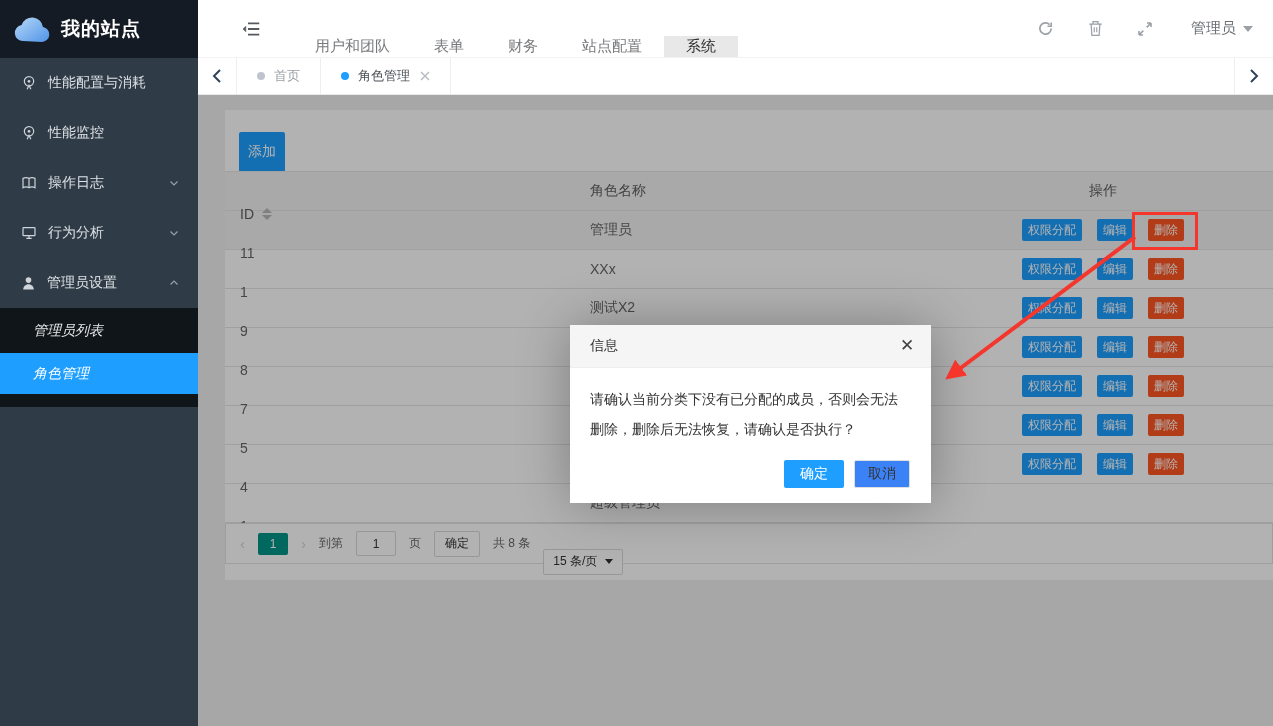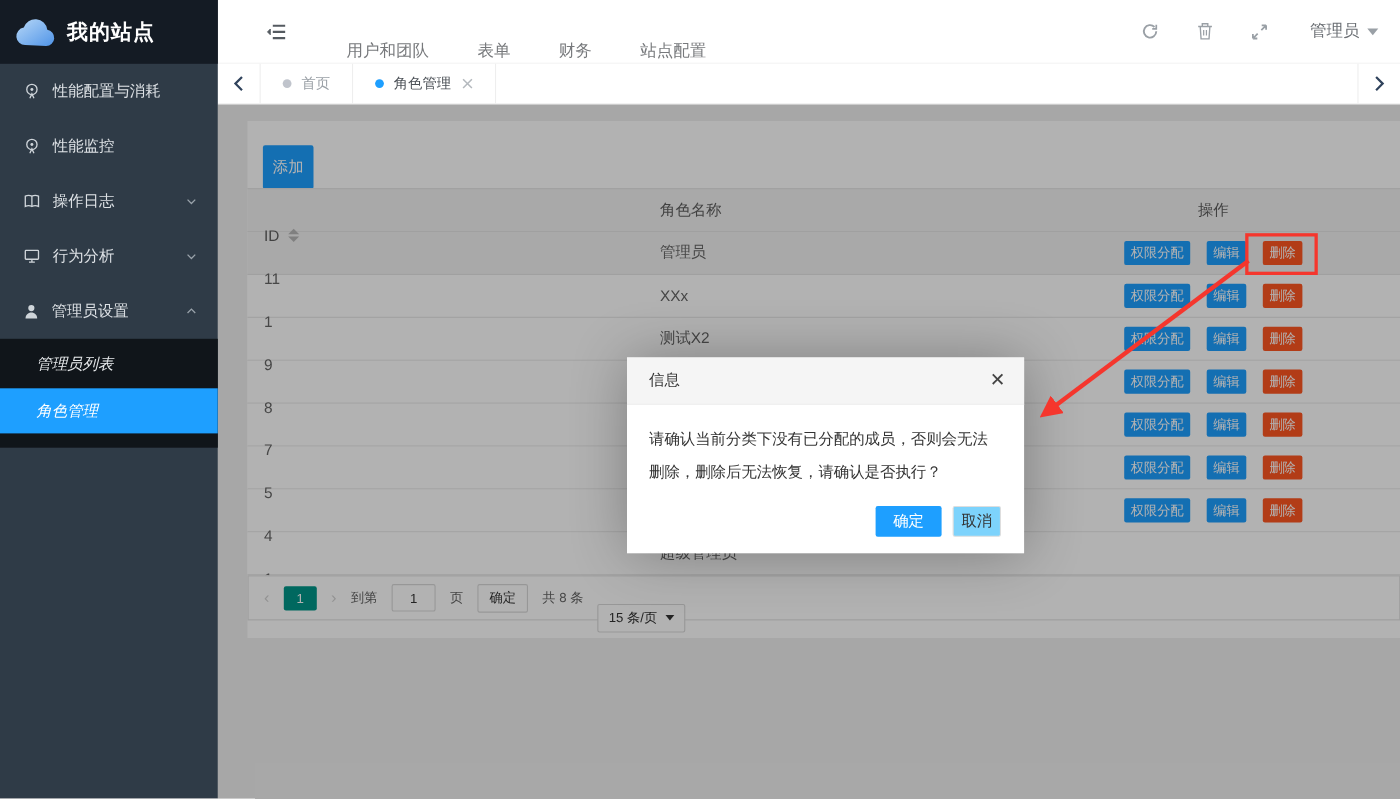--- a/index.html
+++ b/index.html
@@ -50,21 +50,21 @@
   
   .content { position:absolute; left:0; top:95px; width:1075px; height:631px; background:#f0f0f0; }
   .panel { position:absolute; left:27px; top:15px; width:1048px; height:470px; background:#fff; }
   .add-btn { position:absolute; left:14px; top:22px; width:46px; height:40px; background:#1E9FFF; color:#fff; border:none; border-radius:2px; font-size:14px; cursor:pointer; }
 
   .tbl { position:absolute; left:0; top:61px; width:1048px; }
   .t-head { height:40px; background:#f2f2f2; border-top:1px solid #e6e6e6; border-bottom:1px solid #e6e6e6; display:flex; align-items:center; color:#5e5e5e; }
   .t-row { height:39px; border-bottom:1px solid #e6e6e6; display:flex; align-items:center; color:#666; background:#fff; }
   .t-row.hover { background:#f2f2f2; }
   .col-id { width:365px; padding-left:15px; display:flex; align-items:center;margin-top:45px; }
-  .col-name { flex:1;margin-left:10px; }
+  .col-name { flex:1; }
   .col-ops { width:251px; display:flex; align-items:center; }
   .ops-head-label { margin-left:67px; }
   .sort-ico { display:inline-flex; flex-direction:column; margin-left:8px; gap:2px; cursor:pointer; }
   .sort-ico i { width:0; height:0; border-left:5px solid transparent; border-right:5px solid transparent; display:block; }
   .sort-up { border-bottom:5px solid #b8b8b8; }
   .sort-dn { border-top:5px solid #b8b8b8; }
   .btn-xs { height:22px; padding:0 6px; font-size:12px; color:#fff; border:none; border-radius:2px; margin-right:15px; cursor:pointer; line-height:22px; }
   .btn-assign,.btn-edit { background:#1E9FFF; }
   .btn-del { background:#FF5722; }
 
@@ -77,21 +77,21 @@
   .pg-select .caret-down { border-top-color:#333; border-left-width:4px; border-right-width:4px; border-top-width:5px; }
 
   
   .shade { position:absolute; left:198px; top:95px; width:1075px; height:631px; background:rgba(0,0,0,0.30); z-index:5; }
   .modal { position:absolute; left:570px; top:325px; width:361px; height:178px; background:#fff; z-index:10; box-shadow:1px 1px 50px rgba(0,0,0,.3); }
   .modal-hd { height:43px; background:#f5f5f5; border-bottom:1px solid #eee; display:flex; align-items:center; padding-left:20px; font-size:14px; color:#333; position:relative; }
   .modal-x { position:absolute; right:14px; top:11px; font-size:17px; color:#444; cursor:pointer; width:20px; height:20px; text-align:center; line-height:20px; }
   .modal-bd { padding:16px 20px 0; font-size:14px; color:#333; line-height:30px; }
   .modal-ft { position:absolute; right:21px; bottom:15px; display:flex; gap:10px; }
   .m-ok { width:60px; height:28px; background:#1E9FFF; color:#fff; border:none; border-radius:2px; font-size:14px; cursor:pointer; }
-  .m-cancel { width:44px; height:28px; background:#7dd3fc; color:#333; border:1px solid #dedede; border-radius:2px; font-size:14px; cursor:pointer; }
+  .m-cancel { width:56px; height:28px; background:#3b82f6; color:#333; border:1px solid #dedede; border-radius:2px; font-size:14px; cursor:pointer; }
 
   .anno-rect { position:absolute; left:1132px; top:212px; width:66px; height:38px; border:3px solid #F5362D; z-index:20; pointer-events:none; }
   .anno-arrow { position:absolute; left:0; top:0; z-index:20; pointer-events:none; }
 </style>
 </head>
 <body>
 
 <aside class="sidebar">
   <div class="logo-bar">
     <span>
@@ -188,20 +188,21 @@
       <svg width="18" height="16" viewBox="0 0 24 20" stroke="currentColor" stroke-width="2.6" fill="none">
         <path d="M8 2.5h15M8 10h15M8 17.5h15"></path>
           <path d="M5 6.5L1.5 10L5 13.5z" fill="currentColor" stroke-width="1"></path>
       </svg>
     </span>
     <div id="nav-tabs" class="nav-tabs">
         <div class="nav-tab">用户和团队</div>
         <div class="nav-tab">表单</div>
         <div class="nav-tab">财务</div>
         <div class="nav-tab">站点配置</div>
+        <div class="nav-tab active">系统</div>
       </div>
     <div class="topnav-right">
       <span class="tn-icon">
         <svg width="17" height="17" viewBox="0 0 24 24" fill="none" stroke="currentColor" stroke-width="2.4">
           <path d="M20 12a8 8 0 1 1-2.3-5.6"></path>
             <path d="M20 3.5v5.2h-5.2" stroke-width="2.2"></path>
         </svg>
       </span>
       <span class="tn-icon">
         <svg width="15" height="17" viewBox="0 0 24 26" fill="none" stroke="currentColor" stroke-width="2">

